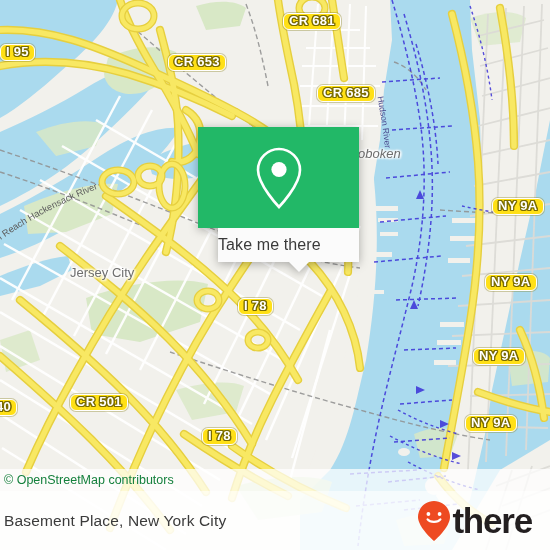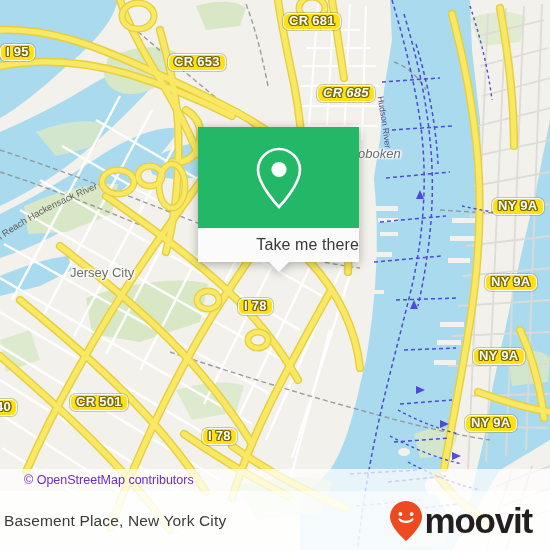--- a/index.html
+++ b/index.html
@@ -77,21 +77,22 @@
     display: flex;
     align-items: center;
     justify-content: center;
   }
   #callout-bottom {
     position: relative;
     background: #fbfbfb;
     height: 34px;
     display: flex;
     align-items: center;
-    justify-content: flex-end;
+    justify-content: flex-start;
+    margin-left: 20px;
   }
   #callout-label {
     color: #3a3a3a;
     font-size: 16px;
     letter-spacing: .1px;
   }
   #callout-tail {
     position: absolute;
     left: 70px;
     bottom: -10px;
@@ -106,23 +107,23 @@
     position: absolute;
     left: 0;
     top: 469px;
     width: 550px;
     height: 22px;
     background: rgba(255,255,255,.72);
     display: flex;
     align-items: center;
   }
   #osm-text {
-    color: #6d28d9;
+    color: #15803d;
     font-size: 12.5px;
-    padding-left: 24px;
+    padding-left: 4px;
   }
 
   
   #bottombar {
     position: absolute;
     left: 0;
     top: 491px;
     width: 550px;
     height: 59px;
     background: rgba(255,255,255,.88);
@@ -434,21 +435,21 @@
       </g>
     </svg>
 
     <div class="place-label" style="left:70px; top:265px;">Jersey City</div>
 
     <div class="place-label small" style="left:358px; top:146px;">oboken</div>
 
     <div class="shield" style="left:0px;   top:44px;">I 95</div>
     <div class="shield" style="left:168px; top:54px;">CR 653</div>
     <div class="shield" style="left:283px; top:13px;">CR 681</div>
-    <div class="shield" style="left:317px; top:85px;font-style:italic;">CR 685</div>
+    <div class="shield" style="left:317px; top:85px;">CR 685</div>
     <div class="shield" style="left:492px; top:198px;">NY 9A</div>
     <div class="shield" style="left:485px; top:274px;">NY 9A</div>
     <div class="shield" style="left:473px; top:348px;">NY 9A</div>
     <div class="shield" style="left:465px; top:415px;">NY 9A</div>
     <div class="shield" style="left:238px; top:298px;">I 78</div>
     <div class="shield" style="left:202px; top:428px;">I 78</div>
     <div class="shield" style="left:70px;  top:355px;margin-top:39px;">CR 501</div>
     <div class="shield" style="left:-10px; top:399px;">40</div>
 
     <div id="callout">
@@ -472,17 +473,17 @@
   <div id="bottombar">
     <span id="place-title">Basement Place, New York City</span>
 
     <div id="brand">
       <svg width="34" height="42" viewBox="0 0 34 42">
         <path d="M17 1 C8.2 1 1 8.2 1 17 C1 27.5 17 41 17 41 C17 41 33 27.5 33 17 C33 8.2 25.8 1 17 1 Z" fill="#ee4a21"></path>
         <circle cx="11.4" cy="14" r="1.9" fill="#ffffff"></circle>
         <circle cx="22.6" cy="14" r="1.9" fill="#ffffff"></circle>
         <path d="M 10.6 19.4 C 13 22.6 21 22.6 23.4 19.4" fill="none" stroke="#ffffff" stroke-width="2.2" stroke-linecap="round"></path>
       </svg>
-      <span id="brand-wordmark">moovit</span>
+      <span id="brand-wordmark">there</span>
     </div>
   </div>
 
 </div>
 
 </body></html>

